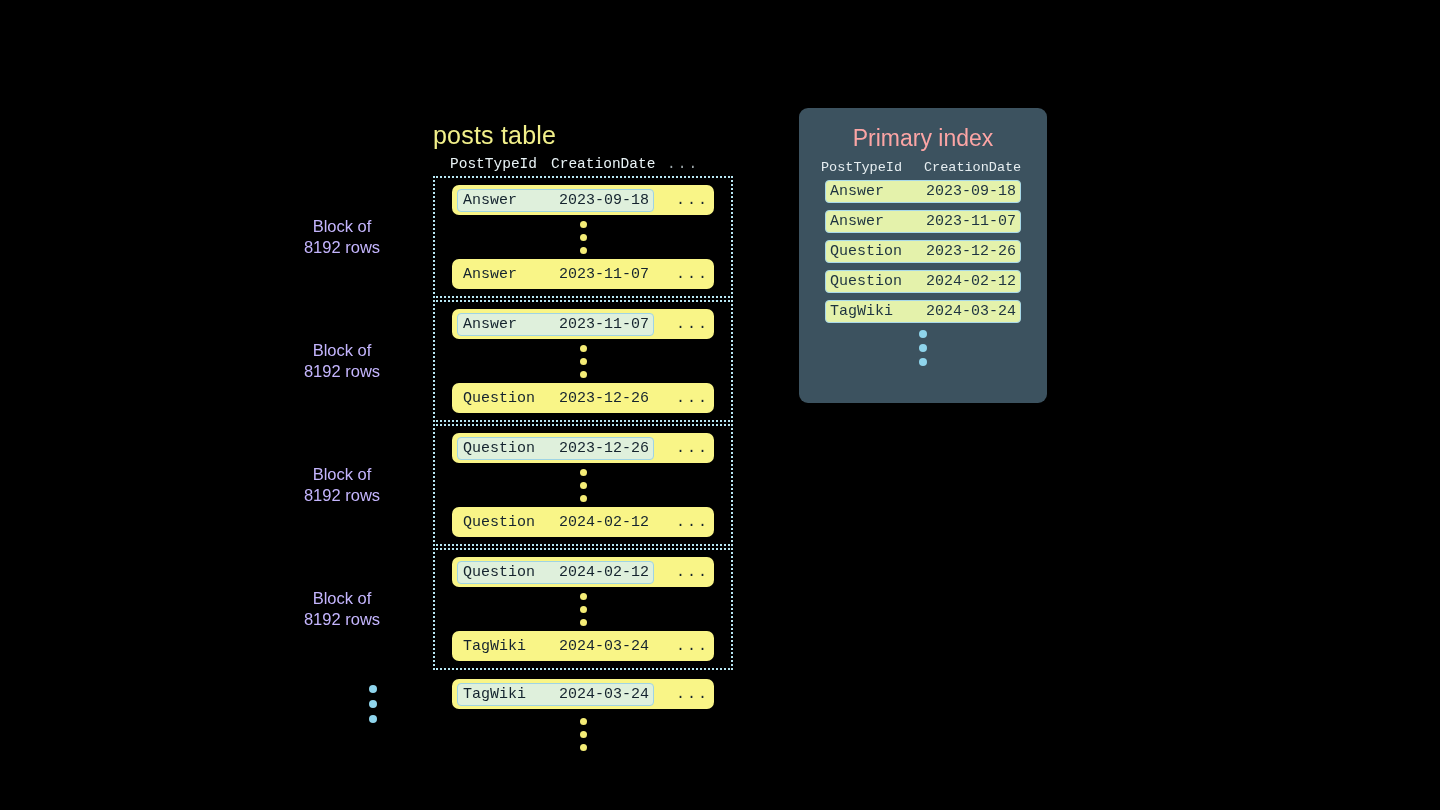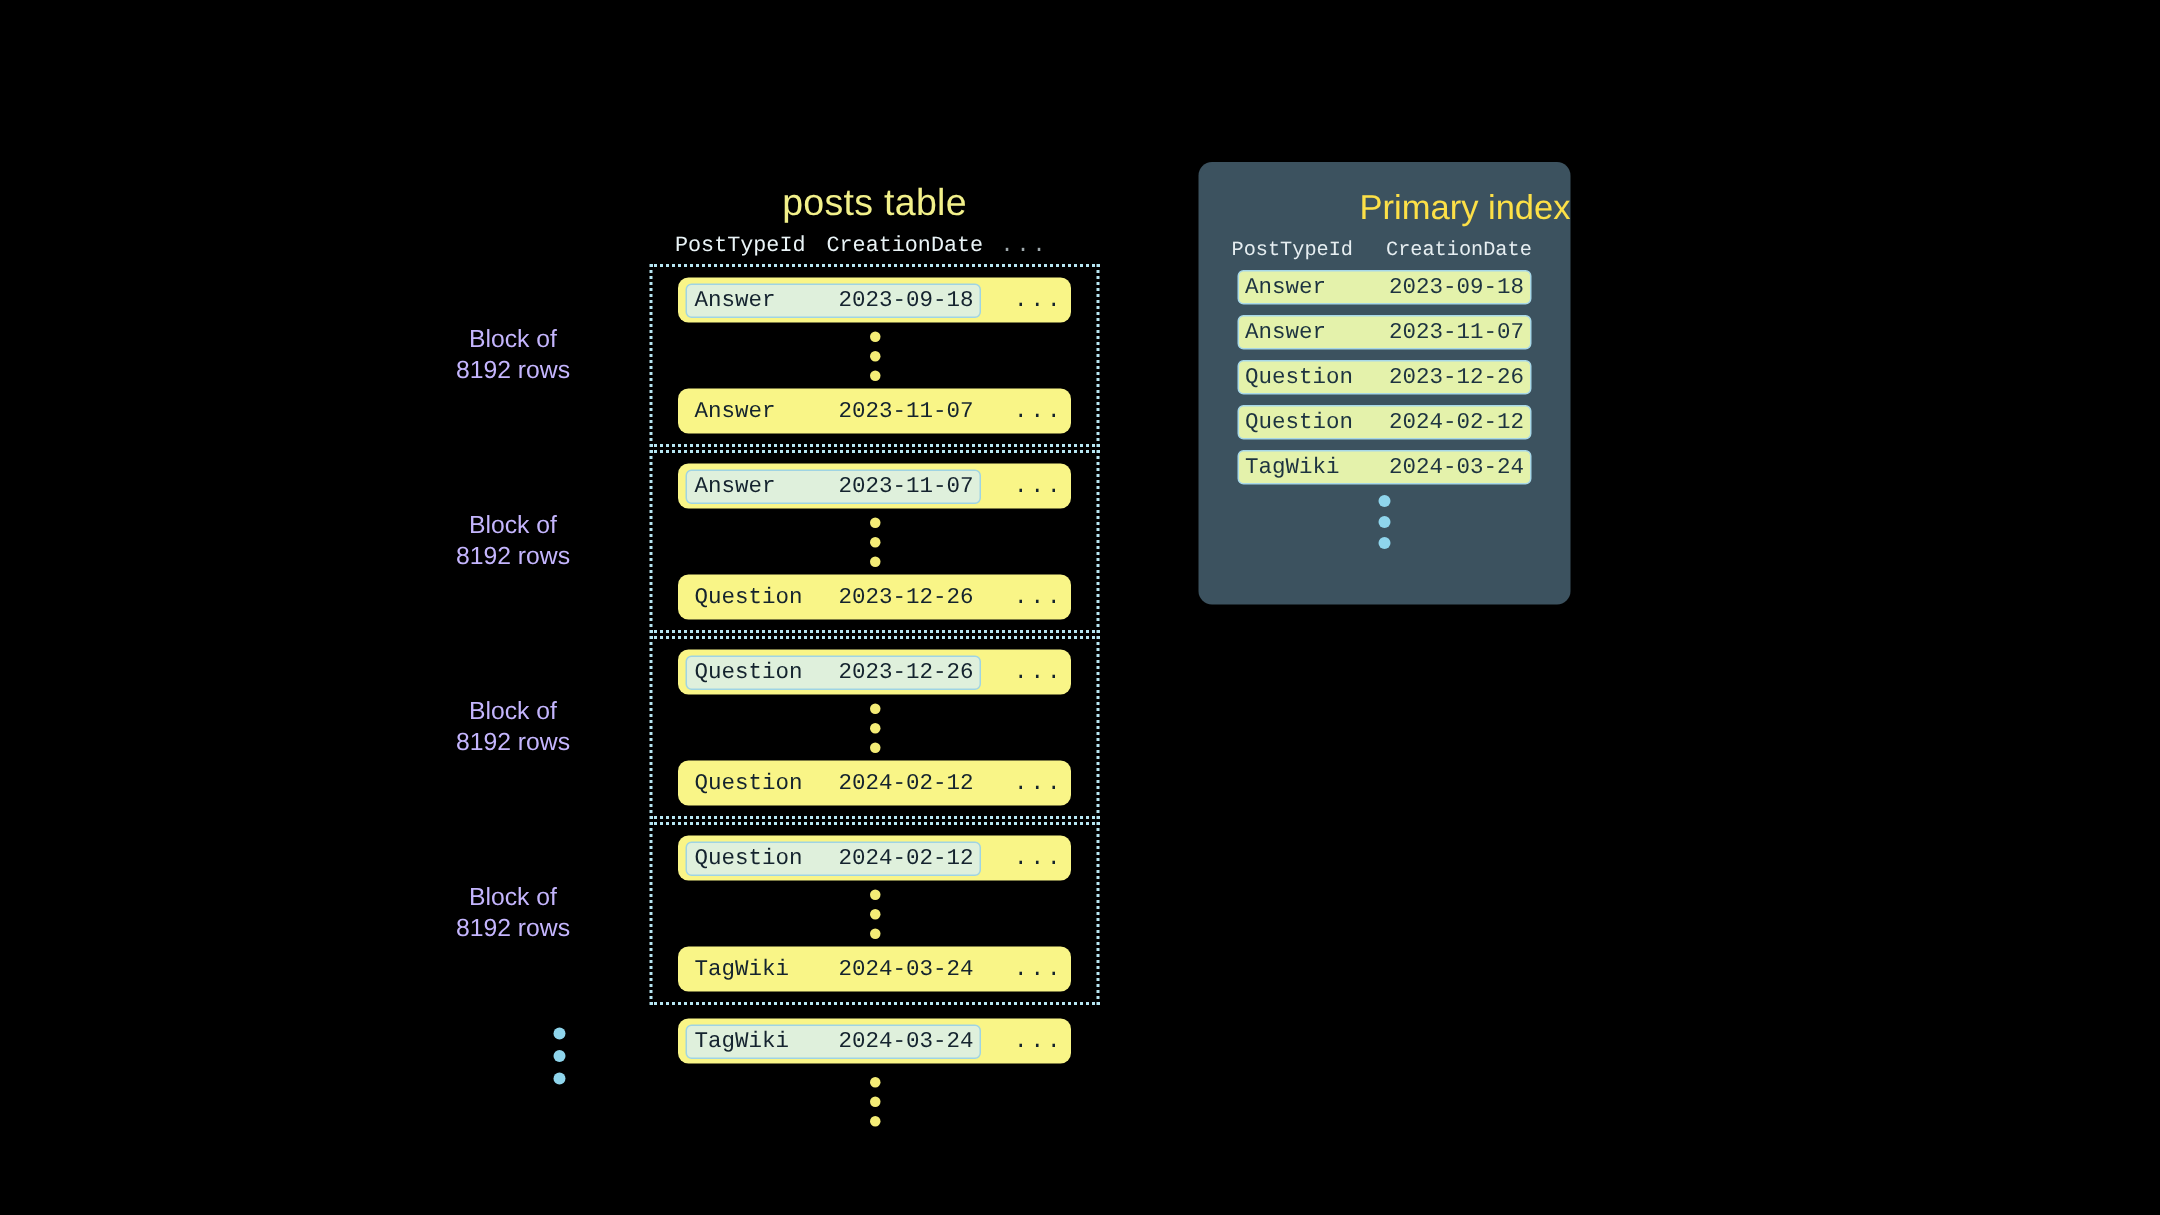--- a/index.html
+++ b/index.html
@@ -20,21 +20,21 @@
     position: absolute;
     left: 433px;
     top: 118px;
     width: 300px;
   }
 
   #posts-table-title {
     font-family: "Liberation Sans", sans-serif;
     font-size: 25px;
     color: #f2f08a;
-    text-align: center;
+    text-align: left;
     letter-spacing: 0.2px;
     height: 34px;
     line-height: 34px;
   }
 
   #posts-table-header {
     display: flex;
     align-items: center;
     font-family: "Liberation Mono", monospace;
     font-size: 14.5px;
@@ -145,22 +145,22 @@
     width: 248px;
     height: 295px;
     background: #3c525f;
     border-radius: 9px;
     box-sizing: border-box;
     padding-top: 14px;
   }
   #primary-index-title {
     font-family: "Liberation Sans", sans-serif;
     font-size: 23px;
-    color: #fde047;
-    text-align: right;
+    color: #fca5a5;
+    text-align: center;
     height: 32px;
     line-height: 32px;
   }
   #primary-index-header {
     display: flex;
     font-family: "Liberation Mono", monospace;
     font-size: 13.5px;
     color: #e6eef1;
     padding-left: 22px;
     height: 26px;

